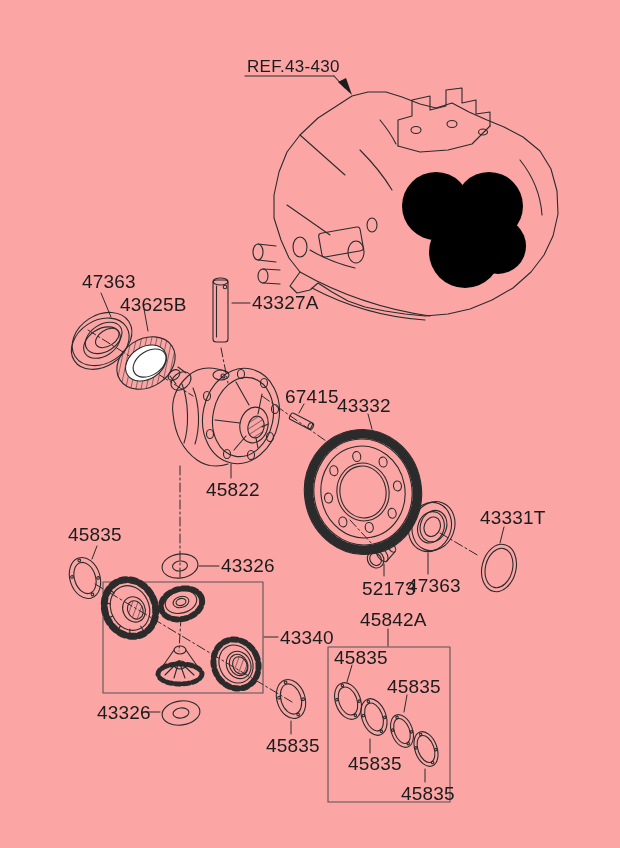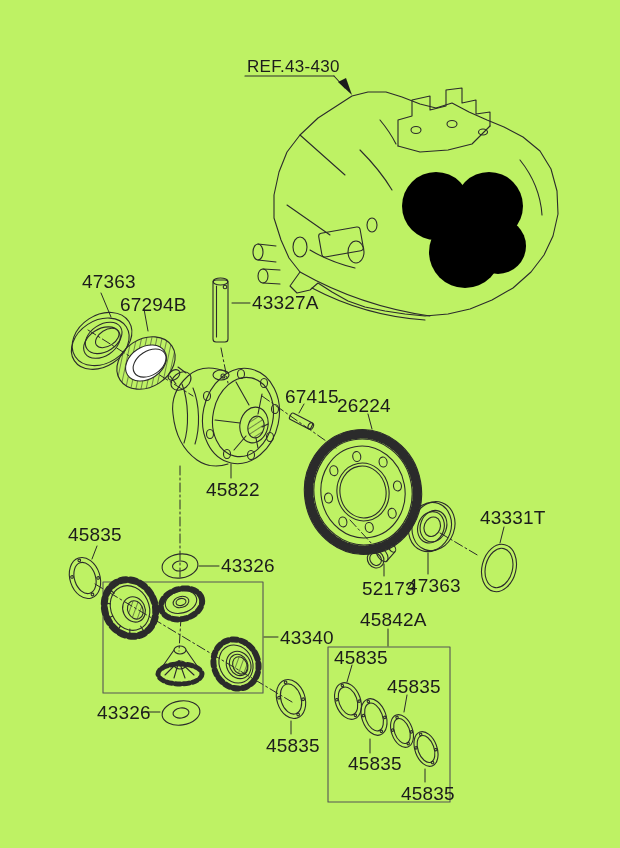--- a/index.html
+++ b/index.html
@@ -1,16 +1,16 @@
 <!DOCTYPE html>
 <html><head>
 <meta charset="utf-8">
 <style>
   html,body{margin:0;padding:0;background:#fff;}
-  .stage{position:relative;width:620px;height:848px;background:#bef264;overflow:hidden;
+  .stage{position:relative;width:620px;height:848px;background:#fca5a5;overflow:hidden;
          font-family:"Liberation Sans", sans-serif;}
   svg{position:absolute;left:0;top:0;}
   .part-label{position:absolute;font-size:19px;color:#1c1c1c;letter-spacing:0.2px;
               white-space:nowrap;line-height:1;}
   .ref-label{position:absolute;font-size:17px;color:#1c1c1c;letter-spacing:0.3px;
              white-space:nowrap;line-height:1;}
 </style>
 </head>
 <body>
 
@@ -299,24 +299,24 @@
       <line x1="352" y1="665" x2="347" y2="682"></line>
       <line x1="407" y1="695" x2="404" y2="712"></line>
       <line x1="370" y1="739" x2="370" y2="753"></line>
       <line x1="425" y1="769" x2="425" y2="782"></line>
     </g>
   </g>
 </svg>
 
 <div class="ref-label" style="left:247px;top:58px">REF.43-430</div>
 <div class="part-label" style="left:82px;top:272px">47363</div>
-<div class="part-label" style="left:120px;top:295px">67294B</div>
+<div class="part-label" style="left:120px;top:295px">43625B</div>
 <div class="part-label" style="left:252px;top:293px">43327A</div>
 <div class="part-label" style="left:285px;top:387px">67415</div>
-<div class="part-label" style="left:337px;top:396px">26224</div>
+<div class="part-label" style="left:337px;top:396px">43332</div>
 <div class="part-label" style="left:206px;top:480px">45822</div>
 <div class="part-label" style="left:68px;top:525px">45835</div>
 <div class="part-label" style="left:221px;top:556px">43326</div>
 <div class="part-label" style="left:362px;top:579px">52173</div>
 <div class="part-label" style="left:407px;top:576px">47363</div>
 <div class="part-label" style="left:480px;top:508px">43331T</div>
 <div class="part-label" style="left:280px;top:628px">43340</div>
 <div class="part-label" style="left:97px;top:703px">43326</div>
 <div class="part-label" style="left:266px;top:736px">45835</div>
 <div class="part-label" style="left:360px;top:610px">45842A</div>

